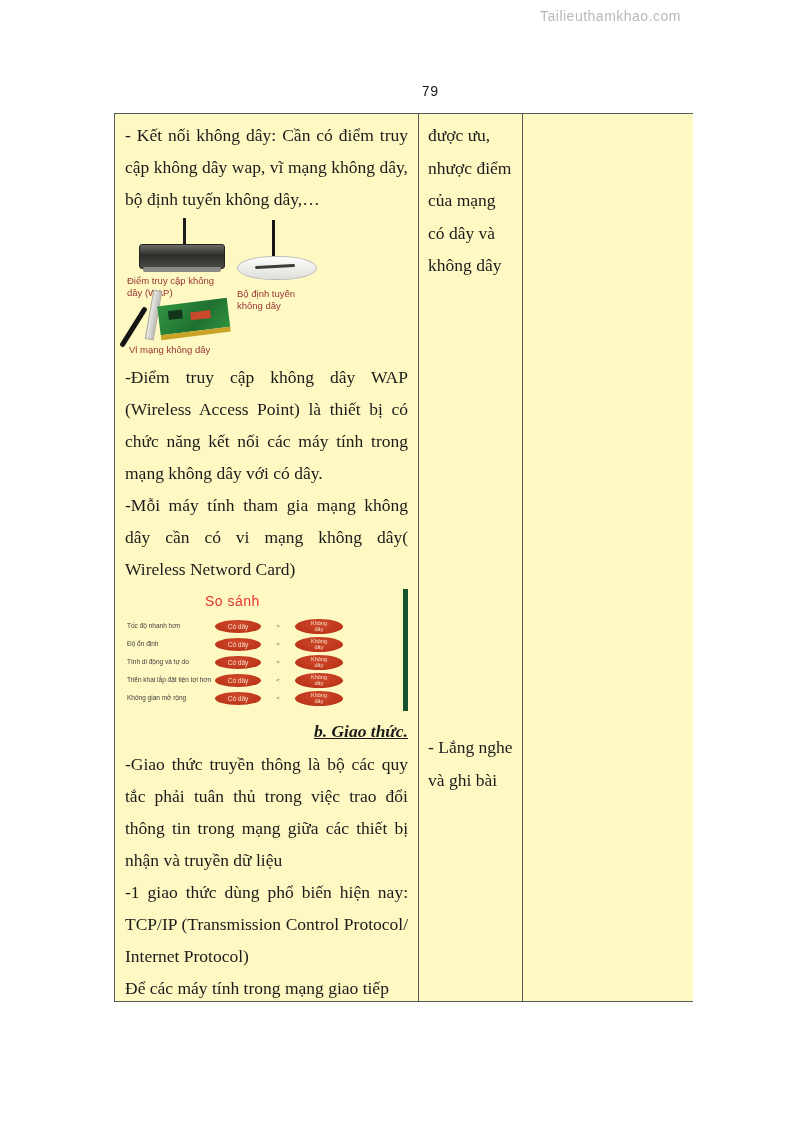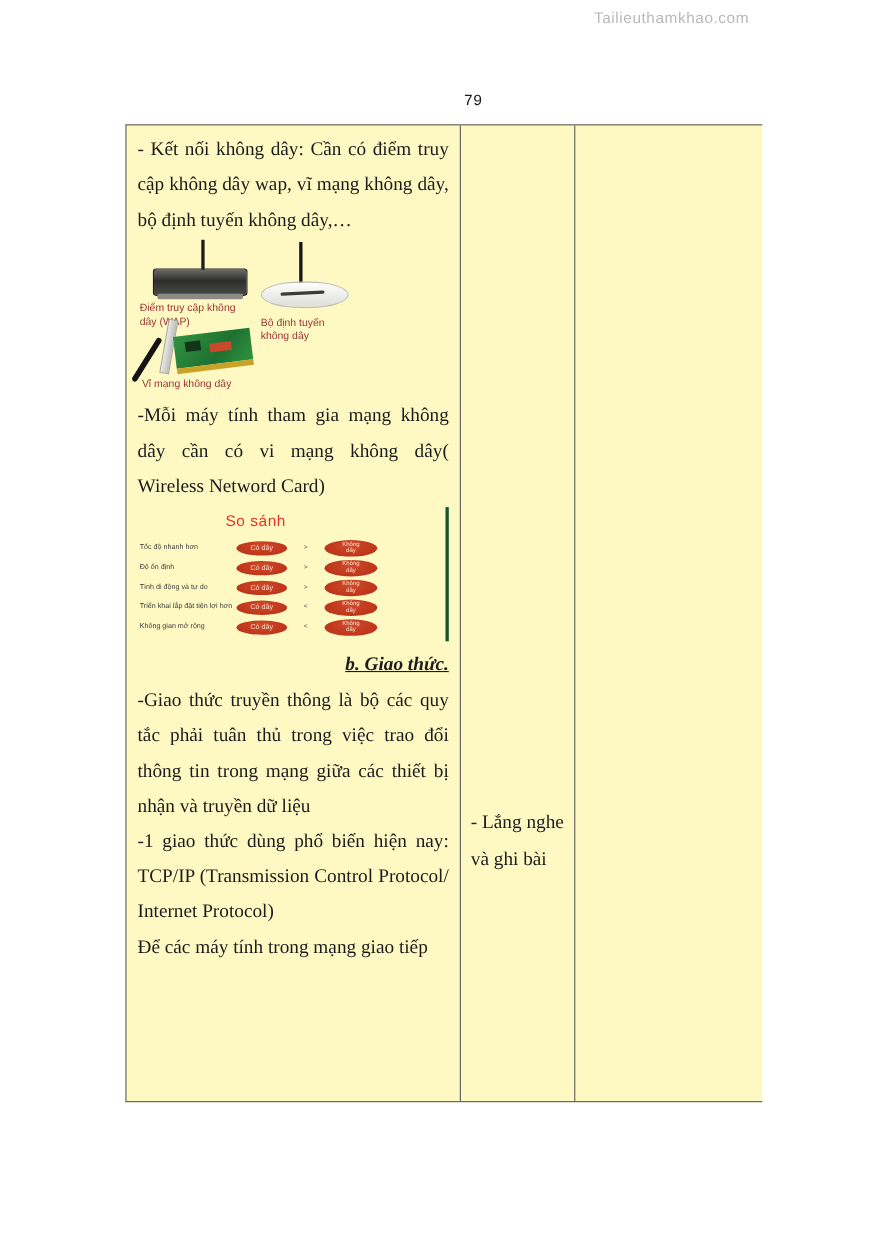--- a/index.html
+++ b/index.html
@@ -103,21 +103,21 @@
   .nic-chip2 { position: absolute; left: 32px; top: 10px; width: 20px; height: 8px; background: #c94a2a; }
   .nic-antenna { position: absolute; left: 6px; top: 86px; width: 5px; height: 46px; background: #141414; border-radius: 3px; transform: rotate(32deg); }
 
   
   .fig-compare {
     position: relative;
     margin: 4px 0 2px 0;
     padding: 4px 0 6px 2px;
     height: 122px;
     font-family: "Liberation Sans", sans-serif;
-    border-right: 3px solid #14532d;
+    border-right: 5px solid #14532d;
   }
   .cmp-title {
     color: #e8332a;
     font-size: 14px;
     margin: 0 0 8px 78px;
     letter-spacing: 0.5px;
   }
   .cmp-row { display: flex; align-items: center; height: 18px; }
   .cmp-label { width: 86px; font-size: 6.5px; color: #3a3a3a; line-height: 7.5px; }
   .oval {
@@ -160,20 +160,21 @@
 
         <div class="nic-antenna"></div>
         <div class="nic-bracket"></div>
         <div class="nic-board">
           <div class="nic-chip1"></div>
           <div class="nic-chip2"></div>
         </div>
         <div class="dev-label" style="left:4px; top:126px; width:160px;">Vỉ mạng không dây</div>
       </div>
 
+      <p class="body-text">-Điểm truy cập không dây WAP (Wireless Access Point) là thiết bị có chức năng kết nối các máy tính trong mạng không dây với có dây.</p>
       <p class="body-text">-Mỗi máy tính tham gia mạng không dây cần có vi mạng không dây( Wireless Netword Card)</p>
 
       <div class="fig-compare">
         <div class="cmp-title">So sánh</div>
 
         <div class="cmp-row">
           <span class="cmp-label">Tốc độ nhanh hơn</span>
           <span class="oval oval-wired">Có dây</span>
           <span class="cmp-op">&gt;</span>
           <span class="oval oval-wireless">Không dây</span>
@@ -205,19 +206,20 @@
       </div>
 
       <p class="heading-b">b. Giao thức.</p>
       <p class="body-text">-Giao thức truyền thông là bộ các quy tắc phải tuân thủ trong việc trao đổi thông tin trong mạng giữa các thiết bị nhận và truyền dữ liệu</p>
       <p class="body-text">-1 giao thức dùng phổ biến hiện nay: TCP/IP (Transmission Control Protocol/ Internet Protocol)</p>
       <p class="body-text">Để các máy tính trong mạng giao tiếp</p>
     </div>
 
 
     <div class="col col3">
+      <p class="body-text left-align">được ưu, nhược điểm của mạng có dây và không dây</p>
       <p class="body-text left-align abs-block c3-bottom">- Lắng nghe và ghi bài</p>
     </div>
 
     <div class="col col4"></div>
 
   </div>
 </div>
 
 </body></html>

